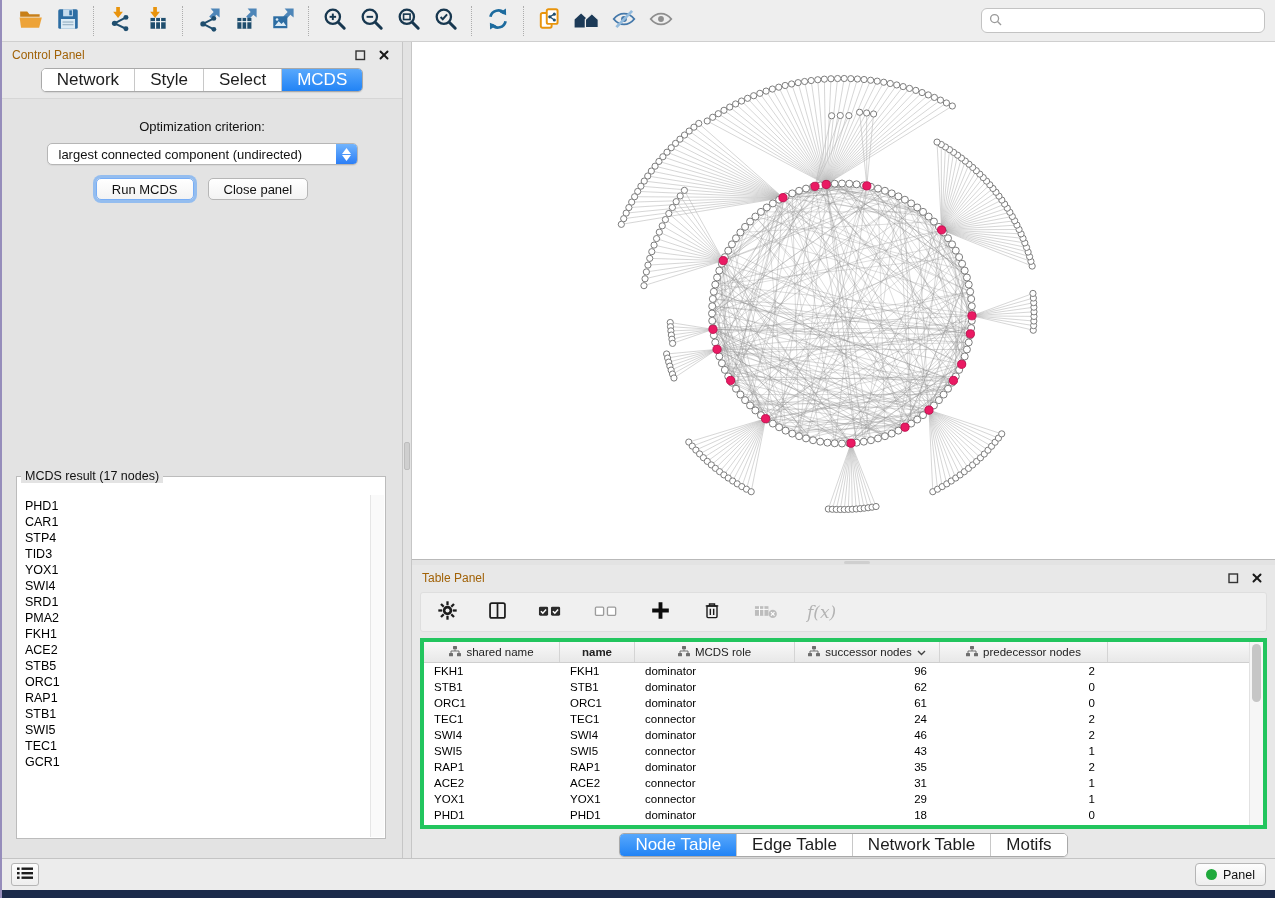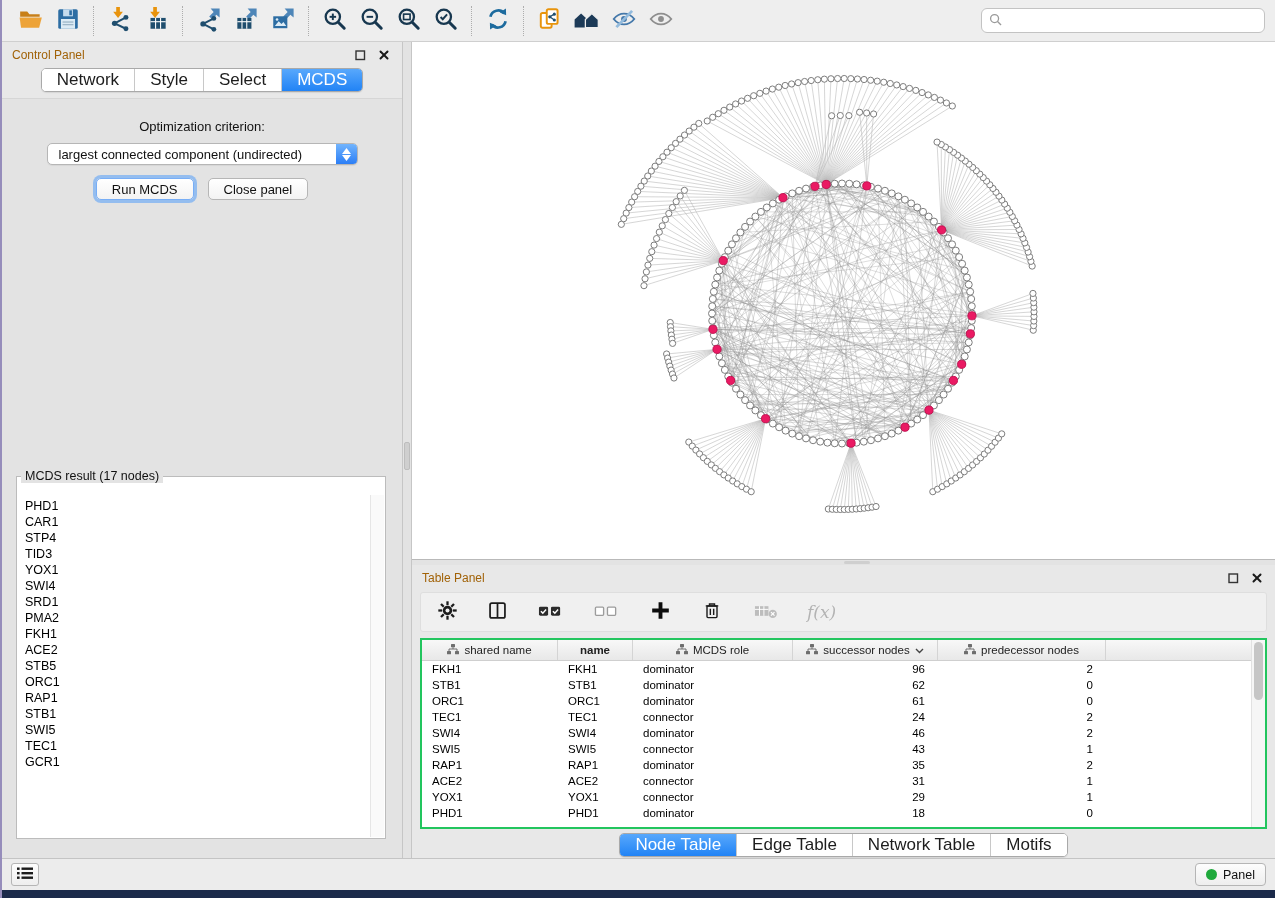--- a/index.html
+++ b/index.html
@@ -60,21 +60,21 @@
   .light.yellow{background:#fdbe3f;border:1px solid #e0a42c;box-sizing:border-box;}
   .light.green{background:#35c94b;border:1px solid #26ad38;box-sizing:border-box;}
   .net-title{position:absolute;left:0;right:0;text-align:center;font-size:11.5px;color:#2a2a2a;}
   .net-canvas{flex:1;background:#fff;position:relative;}
   .net-canvas svg{display:block;width:100%;height:100%;}
 
   
   .table-panel{height:296px;flex:none;background:#e8e8e8;display:flex;flex-direction:column;}
   .tp-toolbar{height:38px;margin:1px 8px 0;background:#f0f0f0;border:1px solid #dedede;border-radius:3px;display:flex;align-items:center;padding:0 14px;gap:26px;flex:none;}
   .fx-label{font-family:"DejaVu Serif",serif;font-style:italic;font-size:17px;color:#b3b3b3;}
-  .table-area{flex:1;margin:6px 8px 0;background:#fff;border:2px solid #22c55e;position:relative;overflow:hidden;}
+  .table-area{flex:1;margin:6px 8px 0;background:#fff;border:4px solid #22c55e;position:relative;overflow:hidden;}
   .thead{display:flex;height:20px;background:linear-gradient(#f8f8f8,#e8e8e8);border-bottom:1px solid #cfcfcf;}
   .th{display:flex;align-items:center;justify-content:center;gap:5px;font-size:11.5px;color:#222;border-right:1px solid #d4d4d4;box-sizing:border-box;flex:none;}
   .tbody{font-size:11.5px;color:#000;}
   .tr{display:flex;height:16px;align-items:center;}
   .td{box-sizing:border-box;flex:none;overflow:hidden;white-space:nowrap;}
   .td.left{padding-left:10px;text-align:left;}
   .td.right{padding-right:13px;text-align:right;}
   .vscroll{position:absolute;right:0;top:0;bottom:0;width:13px;background:#f6f6f6;border-left:1px solid #e2e2e2;}
   .vthumb{margin:2px 2px;height:58px;background:#c6c6c6;border-radius:5px;}
   .tp-tabs{height:32px;display:flex;justify-content:center;align-items:center;flex:none;}

